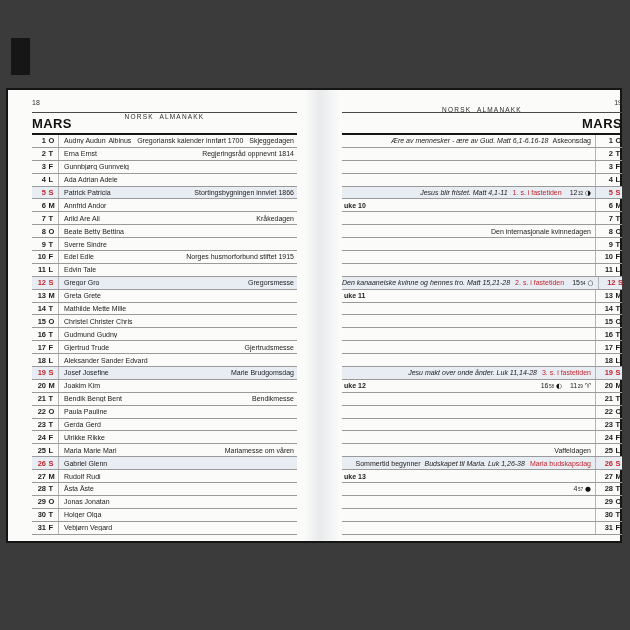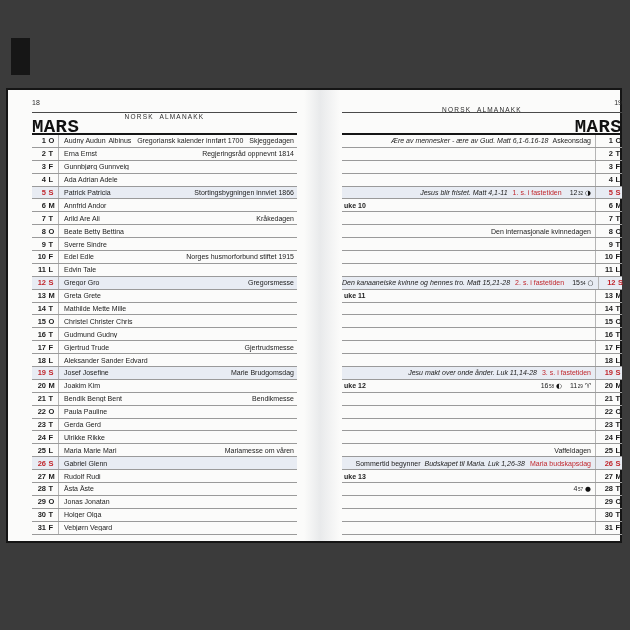--- a/index.html
+++ b/index.html
@@ -12,21 +12,21 @@
          background:linear-gradient(90deg,rgba(0,0,0,0) 0%,rgba(120,130,145,.14) 45%,rgba(120,130,145,.10) 60%,rgba(0,0,0,0) 100%);}
   .page{position:absolute;top:0;height:100%;}
   .page-left{left:24px;width:265px;}
   .page-right{left:334px;width:280px;}
   .runhead{position:absolute;top:9px;left:0;right:0;height:12px;font-size:6.5px;color:#2c2c2c;
            letter-spacing:1.2px;white-space:pre;}
   .runhead .pgnum{position:absolute;top:0;font-size:7px;letter-spacing:0;}
   .runhead .pg-l{left:0;} .runhead .pg-r{right:0;}
   .runhead .center{position:absolute;left:0;right:0;text-align:center;}
   .headrule{position:absolute;top:22px;left:0;right:0;height:1px;background:#4a4a4a;}
-  .month{position:absolute;top:26px;font-size:19px;font-weight:bold;letter-spacing:.4px;color:#111;font-family:Liberation Mono, monospace;}
+  .month{position:absolute;top:26px;font-size:13px;font-weight:bold;letter-spacing:.4px;color:#111;}
   .month-l{left:0;} .month-r{right:0;}
   .monthrule{position:absolute;top:43px;left:0;right:0;height:2px;background:#151515;}
   .rows{position:absolute;top:45px;left:0;right:0;display:flex;flex-direction:column;}
   .row{flex:0 0 12.9px;display:flex;align-items:center;border-bottom:1px solid #9a9a9a;
        box-sizing:border-box;font-size:7px;color:#1c1c1c;}
   .row.sun{background:#e8ecf3;}
   .daycell{display:flex;align-items:center;flex:0 0 26px;font-weight:bold;font-size:7.5px;}
   .daycell .dnum{width:14px;text-align:right;}
   .daycell .dwd{margin-left:2.5px;}
   .sun .dnum,.sun-txt{color:#c1272d;}

